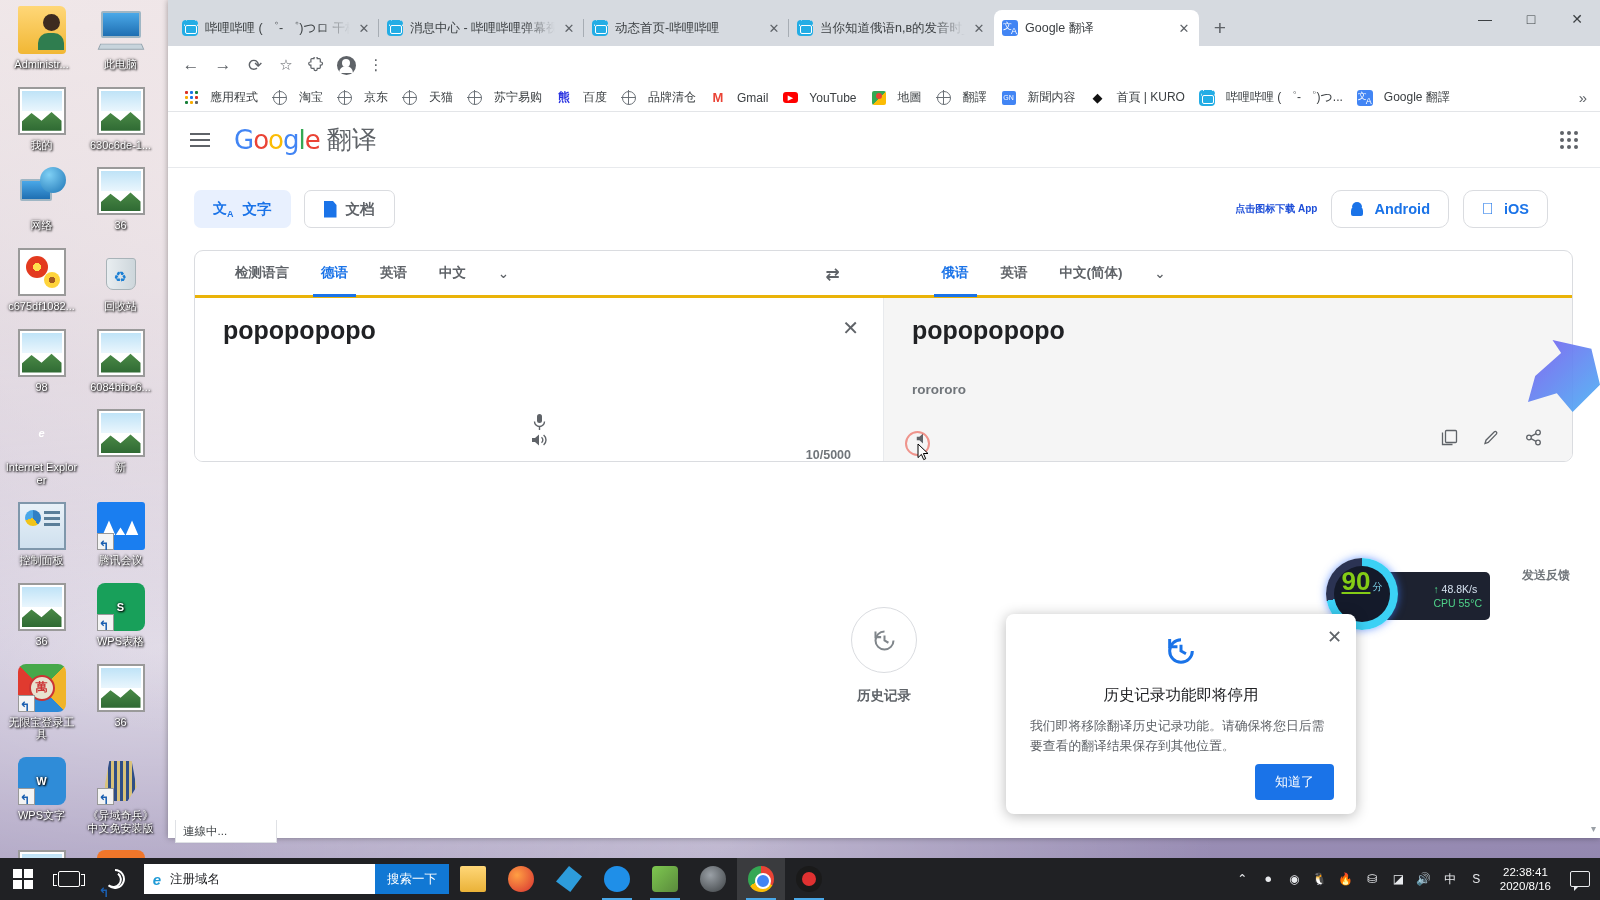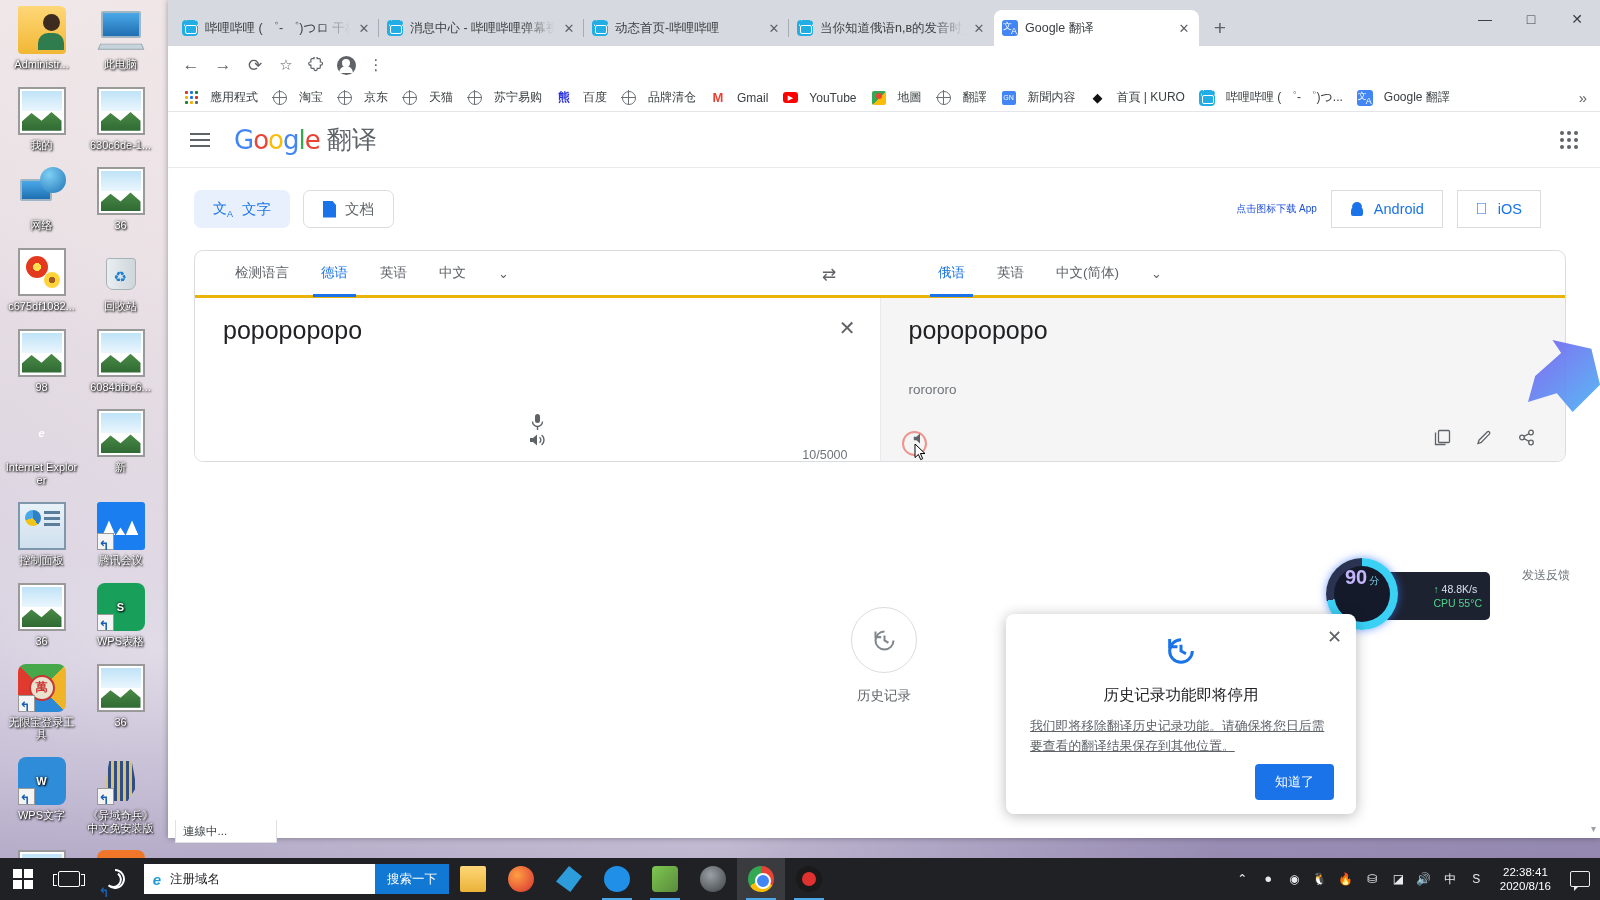--- a/index.html
+++ b/index.html
@@ -157,33 +157,33 @@
   #gt-header{ height:56px; display:flex; align-items:center; padding:0 22px; border-bottom:1px solid #e8eaed; }
   .hamb{ width:20px;height:14px;position:relative;margin-right:24px; }
   .hamb i{ position:absolute;left:0;width:20px;height:2px;background:#5f6368; }
   .hamb i:nth-child(1){top:0}.hamb i:nth-child(2){top:6px}.hamb i:nth-child(3){top:12px}
   .glogo{ font-family:"DejaVu Sans", sans-serif; font-size:26px; letter-spacing:-1px; }
   .glogo .b{color:#4285f4}.glogo .r{color:#ea4335}.glogo .y{color:#fbbc05}.glogo .g{color:#34a853}
   #gt-title-cn{ font-size:25px; color:#5f6368; margin-left:7px; }
   #apps-grid{ margin-left:auto; display:grid;grid-template-columns:repeat(3,4px);grid-template-rows:repeat(3,4px);gap:3px; }
   #apps-grid i{ background:#5f6368;border-radius:50%; }
 
-  #gt-body{ padding:22px 8px 0 0; }
+  #gt-body{ padding:22px 1px 0 0;font-weight:bold; }
   #mode-row{ display:flex; align-items:center; padding:0 26px; }
   .modebtn{ display:flex;align-items:center;gap:9px;height:38px;padding:0 19px;border-radius:7px;
             font-size:14.5px; }
   .modebtn.on{ background:#e8f0fe; color:#1a73e8; }
   .modebtn.off{ background:#fff; color:#5f6368; border:1px solid #dadce0; margin-left:13px; }
   .icon-text{ font-size:14px;color:#1a73e8; }
   .doc-ic{ width:13px;height:17px;background:#1a73e8;position:relative;
            clip-path:polygon(0 0,70% 0,100% 26%,100% 100%,0 100%); }
   #appdl{ margin-left:auto; display:flex; align-items:center; gap:14px; padding-right:25px; }
   #appdl .lbl{ font-size:10px;color:#1d4ed8; }
   .storebtn{ display:flex;align-items:center;gap:10px;height:38px;padding:0 18px;border:1px solid #dadce0;
-             border-radius:0;font-size:14.5px;color:#1a73e8; }
+             border-radius:10px;font-size:14.5px;color:#1a73e8; }
   .andro{ width:14px;height:14px;position:relative; }
   .andro:before{content:"";position:absolute;left:1px;top:3px;width:12px;height:11px;border-radius:6px 6px 2px 2px;background:#1a73e8;}
   .andro:after{content:"";position:absolute;left:2px;top:0px;width:10px;height:5px;border-radius:5px 5px 0 0;background:#1a73e8;}
   .apple{ font-size:16px;color:#1a73e8;line-height:1; }
 
   #trans-card{ margin:22px 26px 0 26px; border:1px solid #dadce0; border-radius:9px; overflow:hidden;
                display:flex; flex-direction:column; height:212px; }
   #lang-row{ height:47px; display:flex; border-bottom:3px solid #eab308; }
   .lang-side{ flex:1; display:flex; align-items:center; position:relative; }
   .lang-side.left{ padding-left:24px; }
@@ -223,34 +223,34 @@
 
   
   #hist-dialog{
     position:absolute; left:1006px; top:614px; width:350px; height:200px;
     background:#fff; border-radius:8px; box-shadow:0 2px 14px rgba(0,0,0,.28);
     padding:20px 24px 16px 24px;
   }
   #hd-close{ position:absolute; right:14px; top:12px; font-size:18px; color:#5f6368; }
   #hd-icon{ text-align:center; font-size:30px; color:#1a73e8; line-height:1; margin-bottom:12px;}
   #hd-title{ text-align:center; font-size:15.5px; color:#202124; margin-bottom:10px; }
-  #hd-body{ font-size:12.8px; color:#5f6368; line-height:1.55;text-decoration:underline; }
+  #hd-body{ font-size:12.8px; color:#5f6368; line-height:1.55; }
   #hd-ok{ position:absolute; right:22px; bottom:14px; background:#1a73e8; color:#fff;
           font-size:13px; padding:9px 20px; border-radius:4px; }
 
   
   #cpu-widget{ position:absolute; left:1358px; top:572px; width:132px; height:48px;
                background:#1d2230; border-radius:5px; display:flex; align-items:center;
                justify-content:flex-end; padding-right:8px; color:#8fe8c8; }
   #cpu-dial{ position:absolute; left:-32px; top:-14px; width:72px;height:72px;border-radius:50%;
              background:conic-gradient(#3bd1f5 0 72%, #2b3353 72% 100%);
              display:flex;align-items:center;justify-content:center; box-shadow:0 0 8px rgba(60,120,255,.7);}
   #cpu-dial .inner{ width:56px;height:56px;border-radius:50%;background:#141a2a;
                     display:flex;align-items:baseline;justify-content:center;gap:2px; }
-  #cpu-dial .num{ font-size:20px;color:#c4b5fd;font-weight:bold; }
+  #cpu-dial .num{ font-size:26px;color:#84cc16;font-weight:bold;text-decoration:underline; }
   #cpu-dial .unit{ font-size:10px;color:#7fd8ef; }
   #cpu-text{ text-align:left; line-height:1.35; }
   #cpu-net{ font-size:10.5px; color:#d6e2ef; }
   #cpu-net .arrow{ color:#4fd38a; }
   #cpu-temp{ font-size:10.5px; color:#4fd38a; }
 
   
   #bird{ position:absolute; right:0; top:340px; width:72px;height:72px;
          background:linear-gradient(135deg,#7b5cf0,#4ab3f4);
          clip-path:polygon(10% 50%,46% 18%,34% 0,88% 12%,100% 62%,62% 100%,40% 74%,0 86%);

